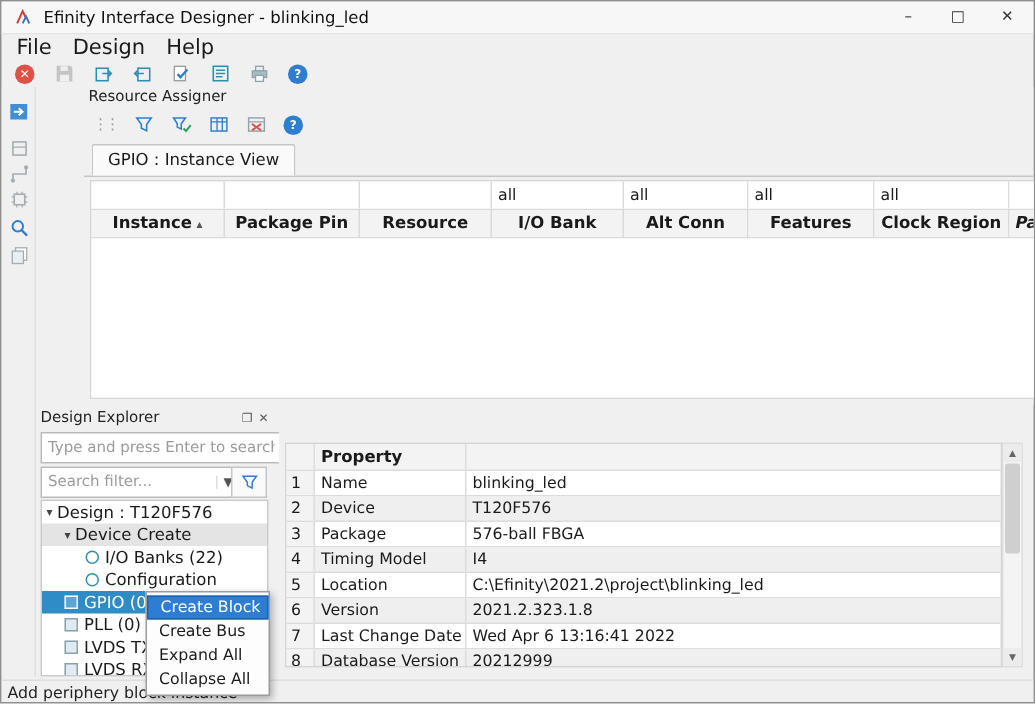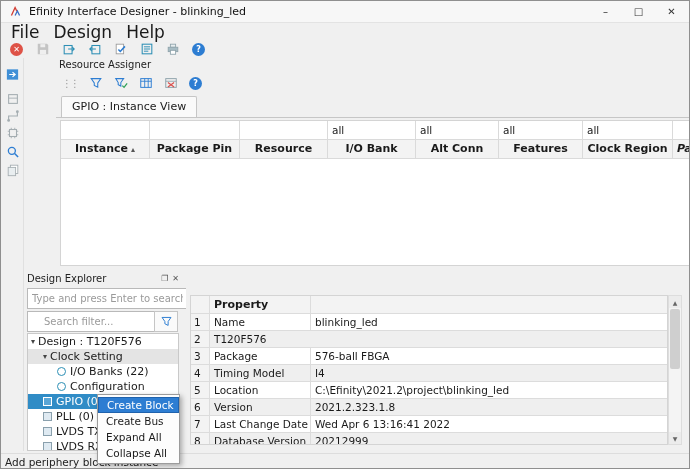--- a/index.html
+++ b/index.html
@@ -11,21 +11,21 @@
 
   
   .titlebar{left:0;top:0;right:0;height:22px;background:#f7f7f7;border-bottom:1px solid #e3e3e3;
             display:flex;align-items:center;padding-left:7px;}
   .title-text{margin-left:6px;font-size:11px;color:#111;}
   .win-ctrls{position:absolute;right:1px;top:0;height:21px;display:flex;}
   .win-btn{width:33px;height:21px;display:flex;align-items:center;justify-content:center;font-size:10px;color:#333;}
 
   
   .menubar{left:0;top:22px;right:0;height:17px;display:flex;align-items:center;padding-left:3px;}
-  .menu-item{padding:1px 7px;font-size:17px;}
+  .menu-item{padding:1px 7px;font-size:14px;}
 
   
   .toolbar{left:0;top:39px;right:0;height:18px;display:flex;align-items:center;gap:11px;padding-left:8px;}
   .icn{width:15px;height:15px;display:inline-flex;align-items:center;justify-content:center;}
   .circle{border-radius:50%;color:#fff;font-size:8px;width:13px;height:13px;
           display:inline-flex;align-items:center;justify-content:center;font-weight:bold;}
   .circle.red{background:#de5246;}
   .circle.blue{background:#2d7dd2;}
 
   
@@ -53,21 +53,21 @@
   .sort{font-size:8px;color:#555;margin-left:3px;}
   .ra-body{position:absolute;left:0;top:38px;right:0;bottom:0;background:#fff;}
   .ra-scroll{position:absolute;right:3px;top:62px;width:11px;bottom:4px;background:#f4f4f4;border:1px solid #ddd;}
 
   
   .de{left:23px;top:271px;width:158px;height:181px;background:#f0f0f0;}
   .de-search{position:absolute;left:3px;top:16px;width:151px;height:19px;border:1px solid #b9b9b9;
              background:#fff;font-size:10px;padding:0 4px;font-family:"DejaVu Sans",sans-serif;color:#333;}
   .de-search::placeholder{color:#9a9a9a;}
   .combo{position:absolute;left:3px;top:39px;width:127px;height:19px;border:1px solid #b9b9b9;background:#fff;
-         display:flex;align-items:center;font-size:10px;color:#9a9a9a;padding-left:16px;}
+         display:flex;align-items:center;font-size:10px;color:#9a9a9a;padding-left:4px;}
   .combo .chev{margin-left:auto;width:14px;text-align:center;color:#555;font-size:8px;border-left:1px solid #ddd;}
   .de-funnel{position:absolute;right:4px;top:39px;width:22px;height:19px;border:1px solid #c5c5c5;background:#fafafa;
              display:flex;align-items:center;justify-content:center;}
   .tree{position:absolute;left:3px;top:61px;right:3px;bottom:2px;background:#fff;border:1px solid #c9c9c9;overflow:hidden;}
   .tree-item{height:15px;line-height:15px;display:flex;align-items:center;white-space:nowrap;overflow:hidden;font-size:11px;}
   .lvl0{padding-left:3px;} .lvl1{padding-left:15px;} .lvl2{padding-left:29px;}
   .tree-item .tw{font-size:8px;color:#444;margin-right:3px;}
   .dot{width:7px;height:7px;border:1.5px solid #2d8fb5;border-radius:50%;margin-right:4px;flex:none;}
   .sq{width:7px;height:7px;border:1px solid #8aa0ad;margin-right:4px;flex:none;background:#dfeaf2;}
   .tree-item.hl{background:#e4e4e4;}
@@ -297,21 +297,21 @@
           <path d="M2.5 3h11L10 8v4.8l-4-2V8z" fill="none" stroke="#2d7dd2" stroke-width="1.2"></path>
         </svg>
     </span>
     <div class="tree">
       <div class="tree-item lvl0">
         <span class="tw">▾</span>
         <span>Design : T120F576</span>
       </div>
       <div class="tree-item lvl1 hl">
         <span class="tw">▾</span>
-        <span>Clock Setting</span>
+        <span>Device Create</span>
       </div>
       <div class="tree-item lvl2">
         <span class="dot"></span>
         <span>I/O Banks (22)</span>
       </div>
       <div class="tree-item lvl2">
         <span class="dot"></span>
         <span>Configuration</span>
       </div>
       <div class="tree-item lvl1 sel">
@@ -340,20 +340,21 @@
         <span class="dnum"></span>
         <span class="dprop">Property</span>
       </div>
       <div class="ds-row">
         <span class="dnum">1</span>
         <span class="dprop">Name</span>
         <span class="dval">blinking_led</span>
       </div>
       <div class="ds-row even">
         <span class="dnum">2</span>
+        <span class="dprop">Device</span>
         <span class="dval">T120F576</span>
       </div>
       <div class="ds-row">
         <span class="dnum">3</span>
         <span class="dprop">Package</span>
         <span class="dval">576-ball FBGA</span>
       </div>
       <div class="ds-row even">
         <span class="dnum">4</span>
         <span class="dprop">Timing Model</span>

